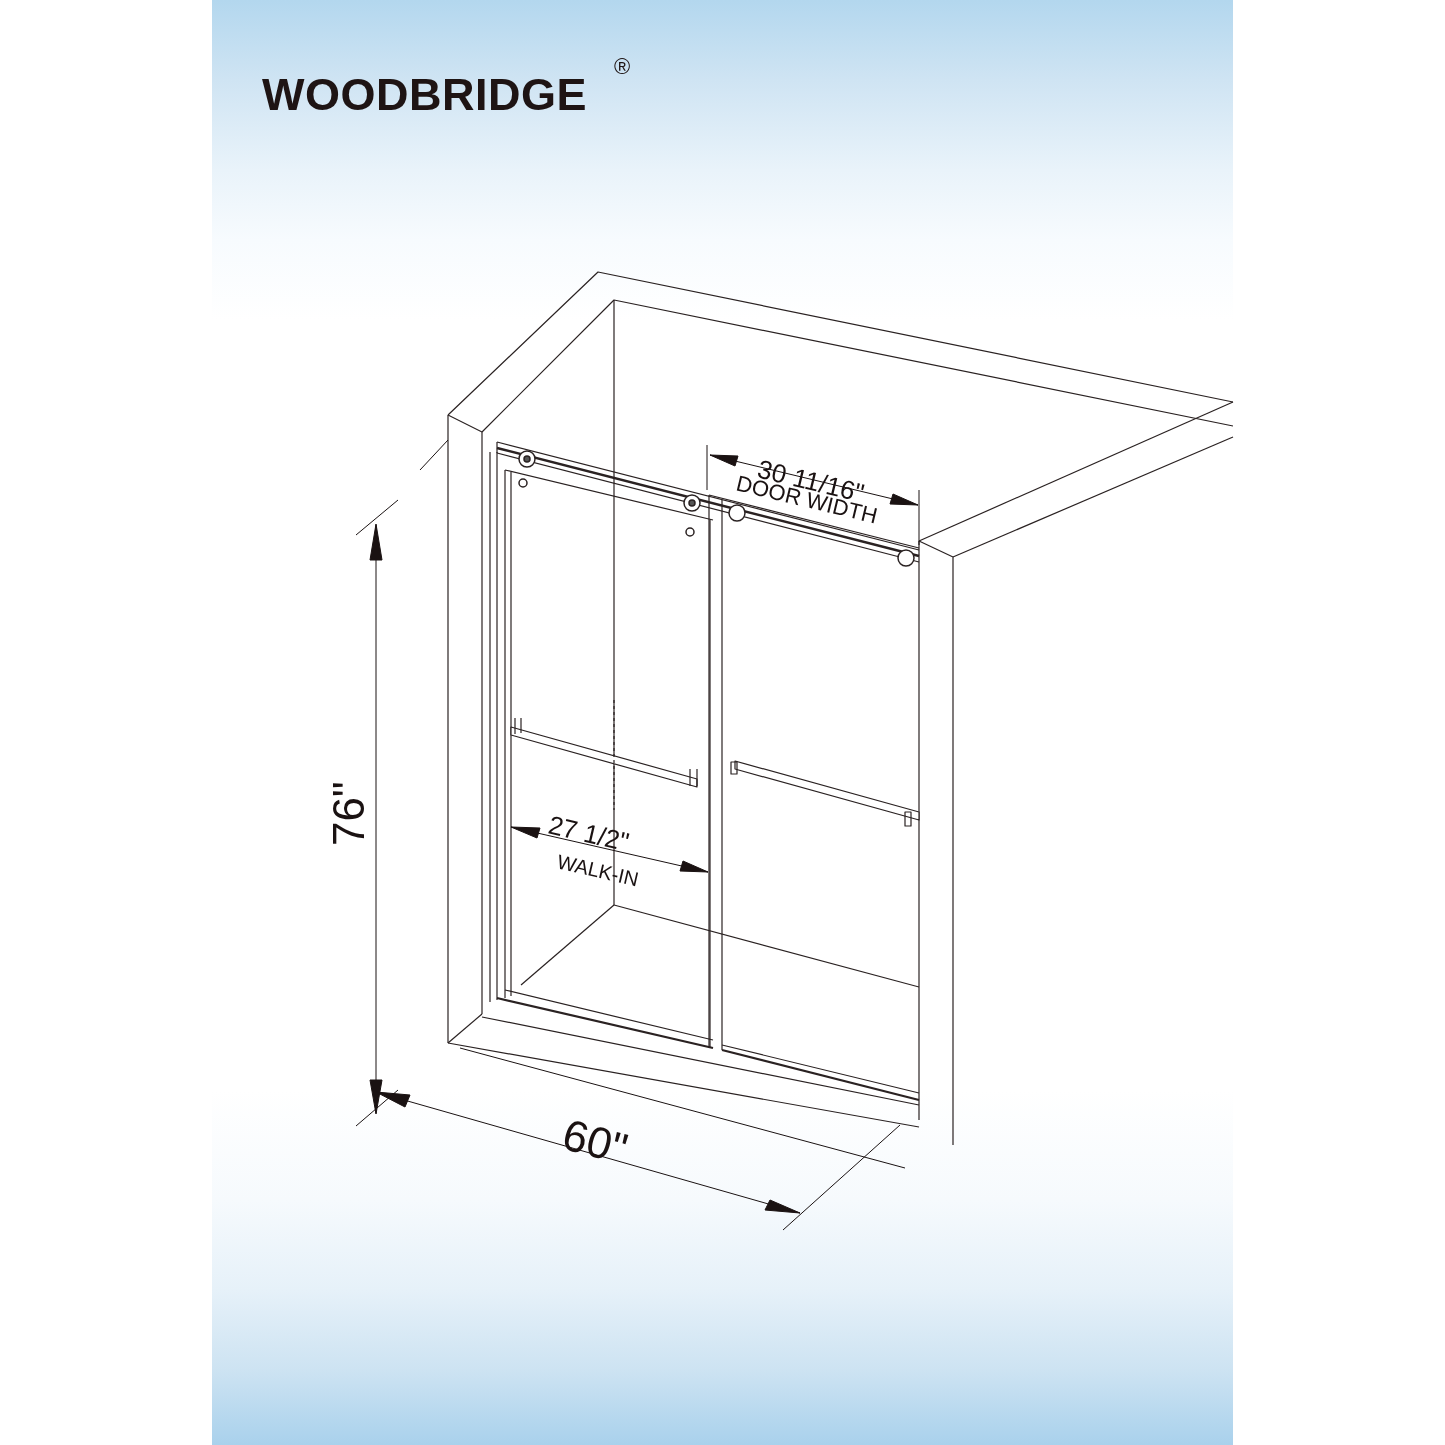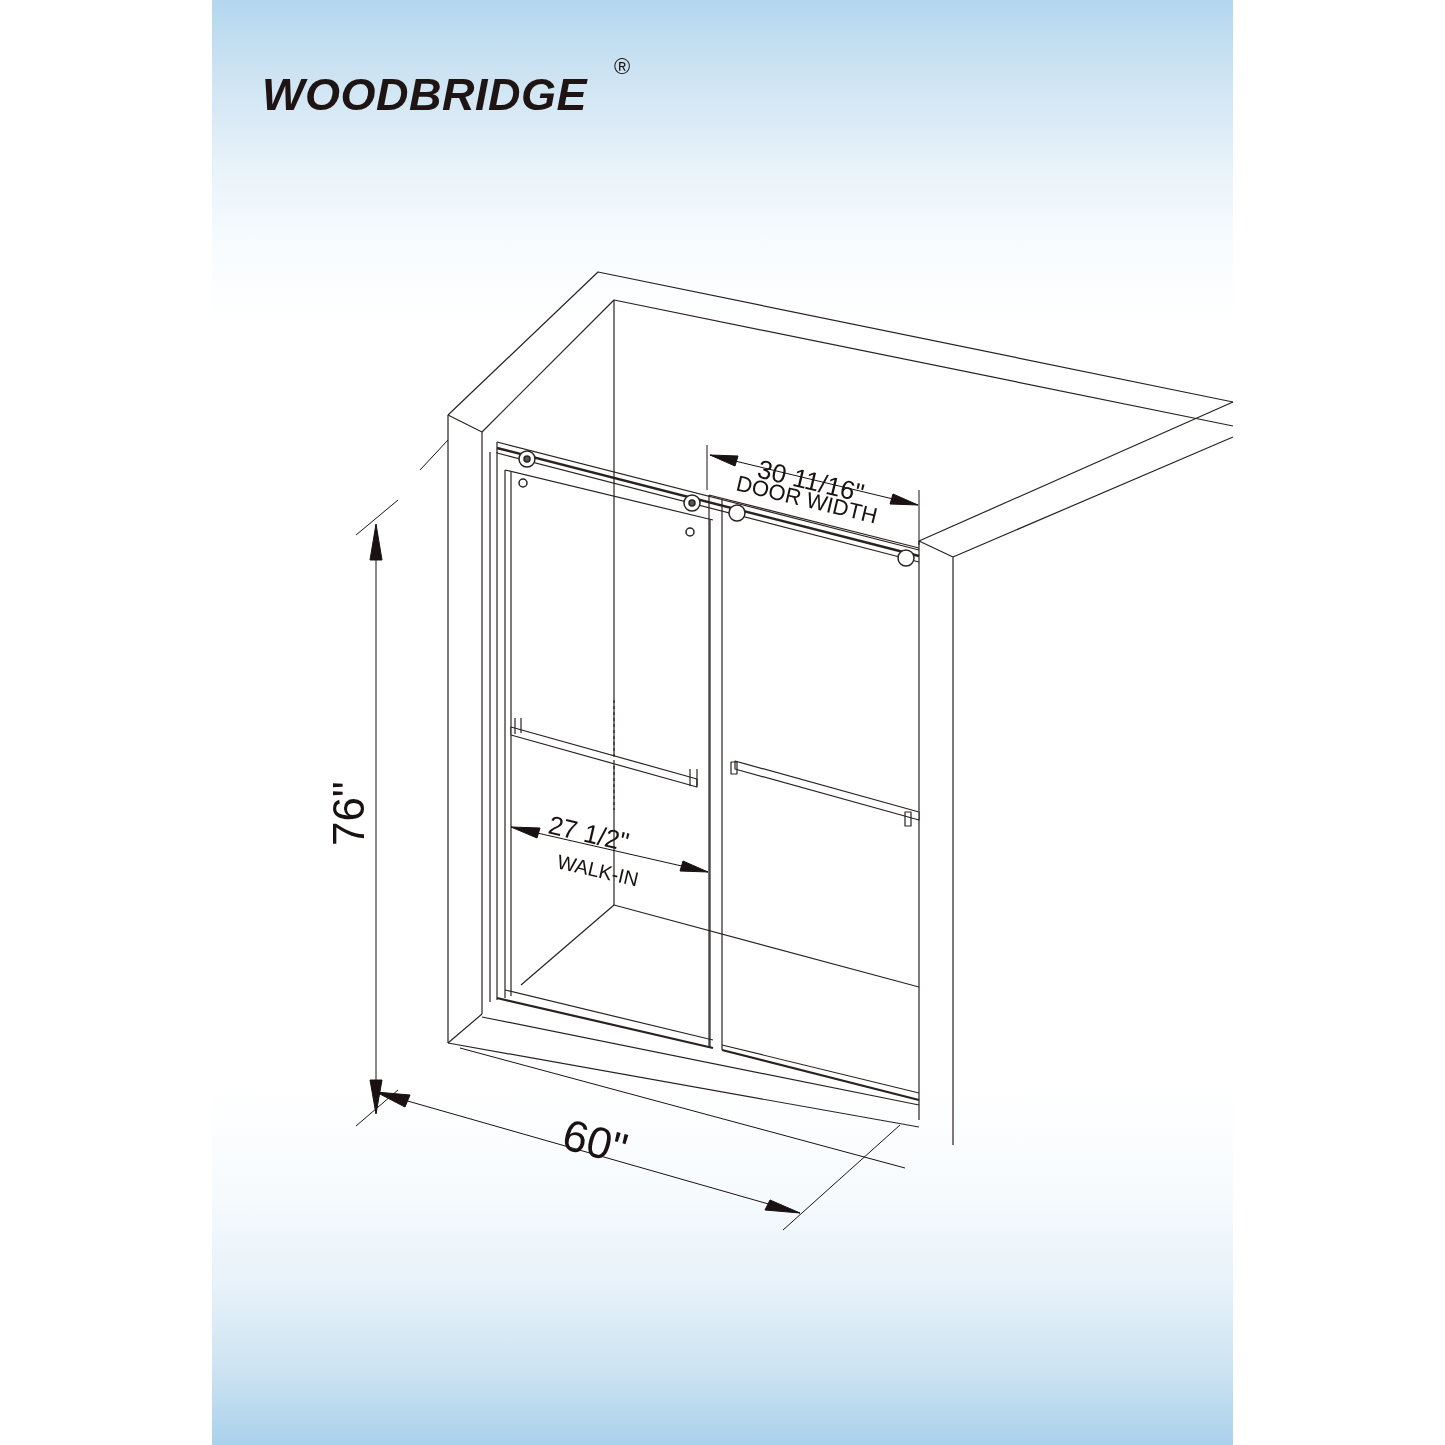--- a/index.html
+++ b/index.html
@@ -6,21 +6,21 @@
     body { width: 1445px; height: 1445px; position: relative; overflow: hidden; font-family: "Liberation Sans", sans-serif; }
     .panel {
       position: absolute; left: 212px; top: 0; width: 1021px; height: 1445px;
       background: linear-gradient(to bottom,
         #b3d7ee 0px, #cfe4f3 80px, #e9f3fa 170px, #f7fbfe 240px, #ffffff 320px,
         #ffffff 1090px, #f6fafd 1200px, #e6f1f9 1290px, #cde3f2 1370px, #a9d1ec 1445px);
     }
     .brand {
       position: absolute; left: 262px; top: 72px;
       font-family: "Liberation Sans", sans-serif; font-weight: bold;
-      font-size: 45px; color: #1e1414; letter-spacing: 0.5px; line-height: 1; font-style: italic;
+      font-size: 45px; color: #1e1414; letter-spacing: 0.5px; line-height: 1;
     }
     .brand-reg {
       position: absolute; left: 614px; top: 54px;
       font-family: "Liberation Sans", sans-serif; font-size: 22px; color: #1e1414;
     }
     svg.drawing { position: absolute; left: 0; top: 0; }
     .dim-text { font-family: "Liberation Sans", sans-serif; fill: #1a1212; }
   </style>
 </head>
 <body>

